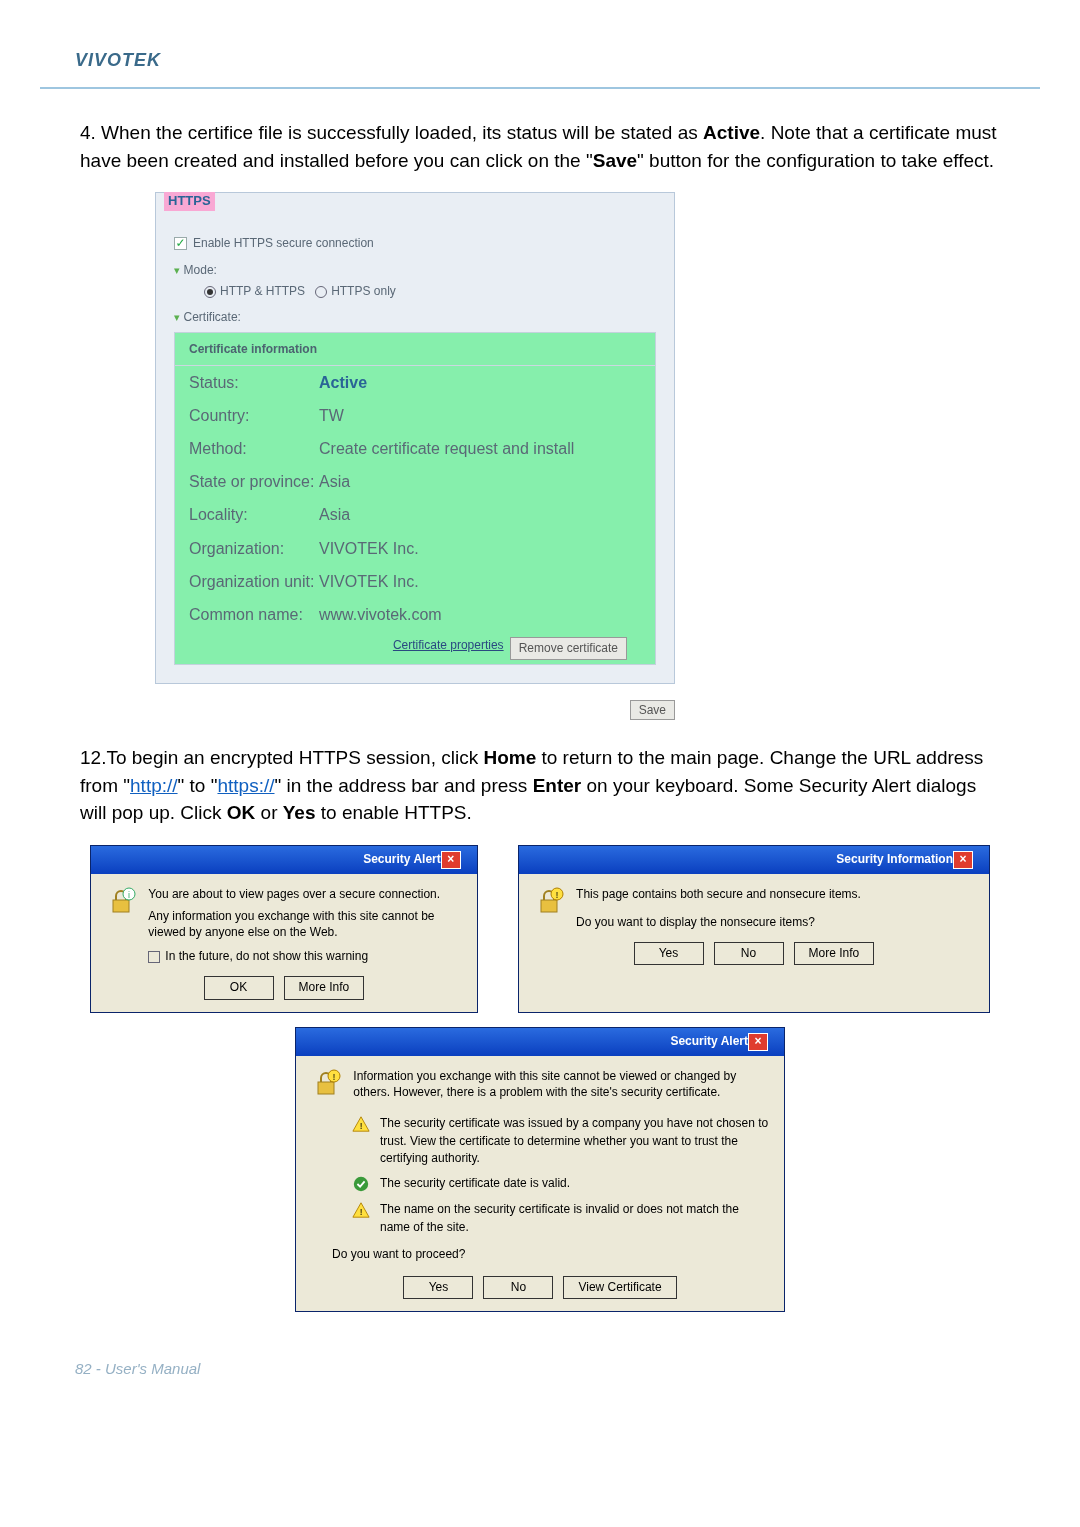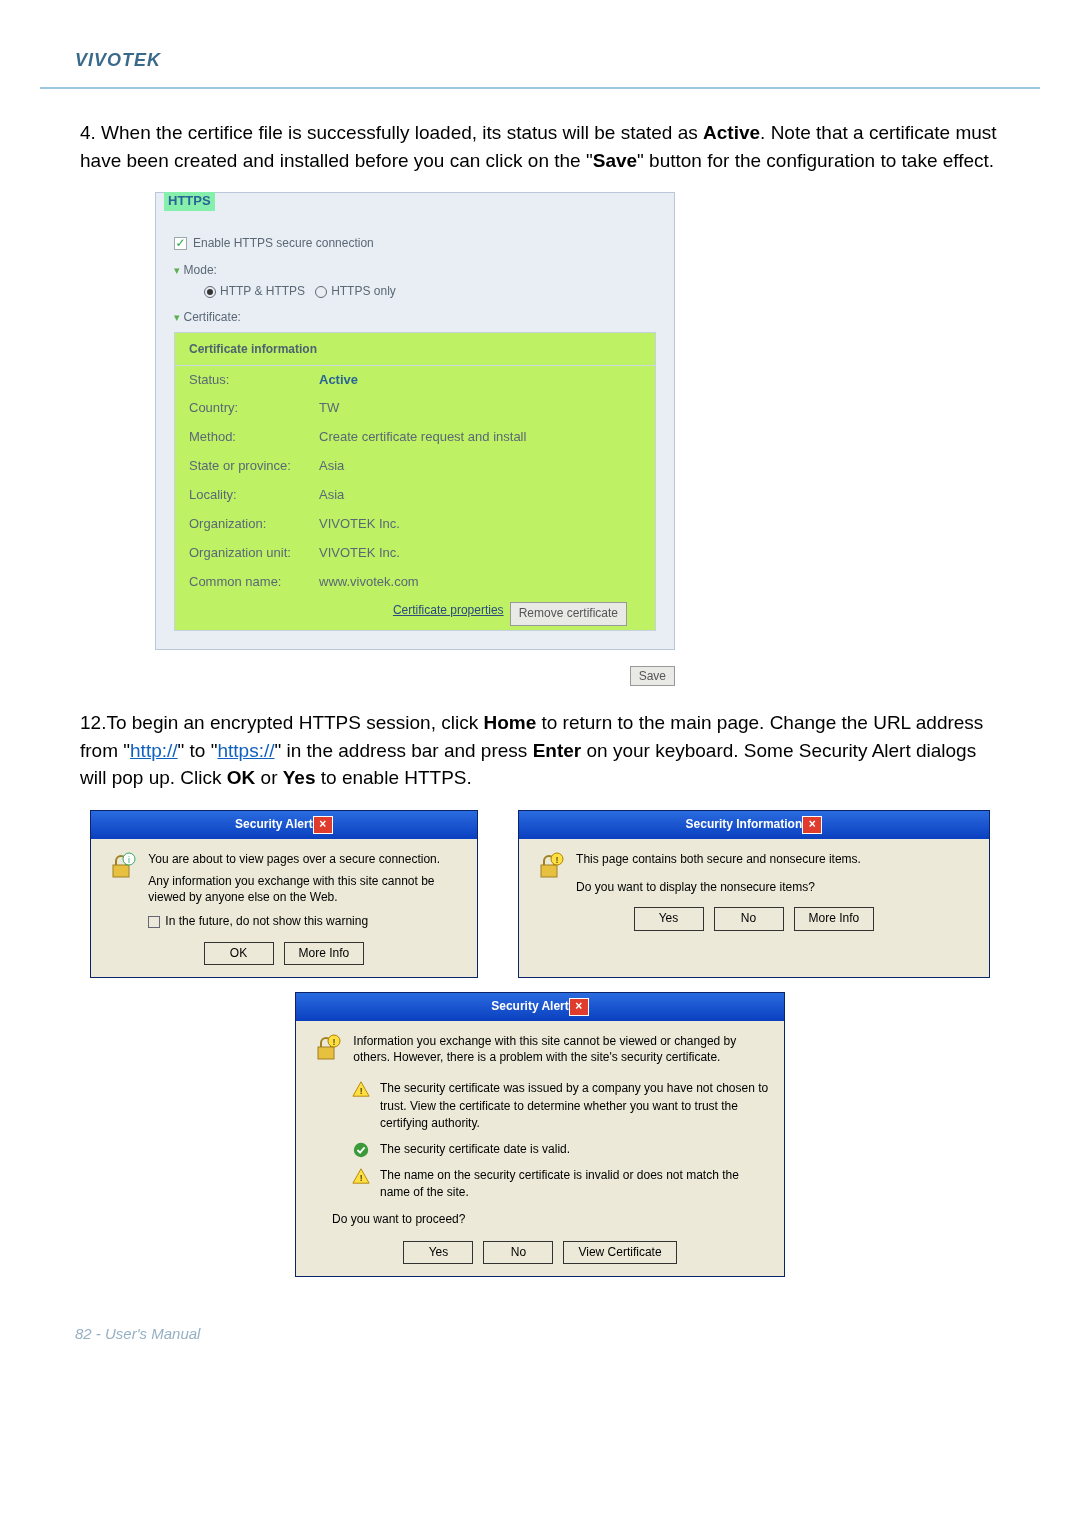--- a/index.html
+++ b/index.html
@@ -5,36 +5,36 @@
 *{box-sizing:border-box;margin:0;padding:0}
 body{font-family:Arial,sans-serif;background:#fff;color:#000;width:1080px}
 .page{padding:0 40px 40px 40px;position:relative}
 .header{padding:50px 35px 10px 35px}
 .brand{color:#3a6a8a;font-style:italic;font-weight:bold;font-size:18px;letter-spacing:1px}
 .hr-top{height:2px;background:#9ec6e0;margin:6px 0 30px 0}
 .body-text{font-size:19px;line-height:1.45;padding:0 40px}
 .para{margin-bottom:8px}
 .bold{font-weight:bold}
 .httpsbox{margin:18px 0 10px 75px;width:520px;border:1px solid #b8c8da;background:#e9eef4;padding:10px 18px 18px 18px}
-.httpsbox .legend{color:#2a6496;font-weight:bold;font-size:13px;position:relative;top:-18px;left:-10px;background:#86efac;padding:0 4px;display:inline-block}
+.httpsbox .legend{color:#2a6496;font-weight:bold;font-size:13px;position:relative;top:-18px;left:-10px;background:#f9a8d4;padding:0 4px;display:inline-block}
 .row{display:flex;align-items:center;font-size:12px;color:#5a6876;margin:4px 0}
 .chk{width:13px;height:13px;margin-right:6px;background:#fff;border:1px solid #9aa;display:inline-flex;align-items:center;justify-content:center;color:#2a4}
 .exp{color:#5bb04f;font-size:11px;margin-right:4px}
 .radio{width:12px;height:12px;border-radius:50%;border:1px solid #667;margin-right:4px;display:inline-flex;align-items:center;justify-content:center}
 .radio .dot{width:6px;height:6px;border-radius:50%;background:#333}
-.certbl{background:#bef264;border:1px solid #c3d2dc;margin-top:6px;padding:2px 0}
+.certbl{background:#86efac;border:1px solid #c3d2dc;margin-top:6px;padding:2px 0}
 .certbl .th{font-weight:bold;color:#4c6470;padding:6px 14px;font-size:12px;border-bottom:1px solid #cbd8e0}
-.certbl .tr{display:flex;padding:5px 14px;font-size:13px;color:#5a6876}
+.certbl .tr{display:flex;padding:5px 14px;font-size:16px;color:#5a6876}
 .certbl .tr .k{width:130px}
 .certbl .btns{display:flex;justify-content:flex-end;gap:6px;padding:6px 28px 2px 0}
 .linkbtn{color:#2a4a80;text-decoration:underline;font-size:12px}
 .sqbtn{background:#e9e9e5;border:1px solid #999;font-size:12px;padding:2px 8px;color:#555}
 .savewrap{text-align:right;width:595px}
 .dialog{border:1px solid #0a246a;background:#ece9d8;font-size:12px}
-.dialog .ttl{background:linear-gradient(#2a6bdf,#0a3fbf);color:#fff;font-weight:bold;padding:5px 25px;display:flex;justify-content:center;align-items:center}
+.dialog .ttl{background:linear-gradient(#2a6bdf,#0a3fbf);color:#fff;font-weight:bold;padding:5px 16px;display:flex;justify-content:flex-end;align-items:center}
 .closex{background:#e03c2e;color:#fff;border:1px solid #fff;width:20px;height:18px;display:inline-flex;align-items:center;justify-content:center;font-weight:bold;font-size:12px}
 .dbody{padding:12px 14px}
 .dicon{display:inline-block;vertical-align:top;margin-right:8px}
 .dicon svg{width:32px;height:32px}
 .dtxt{display:inline-block;width:calc(100% - 48px);vertical-align:top;line-height:1.35}
 .dbtns{display:flex;justify-content:center;gap:10px;margin-top:12px}
 .winbtn{background:#ece9d8;border:1px solid #333;padding:2px 14px;font-size:12px;min-width:70px;text-align:center}
 .row3{display:flex;gap:40px;margin:18px 0 14px 0;padding:0 10px}
 .d1{width:390px}
 .d2{width:475px}

